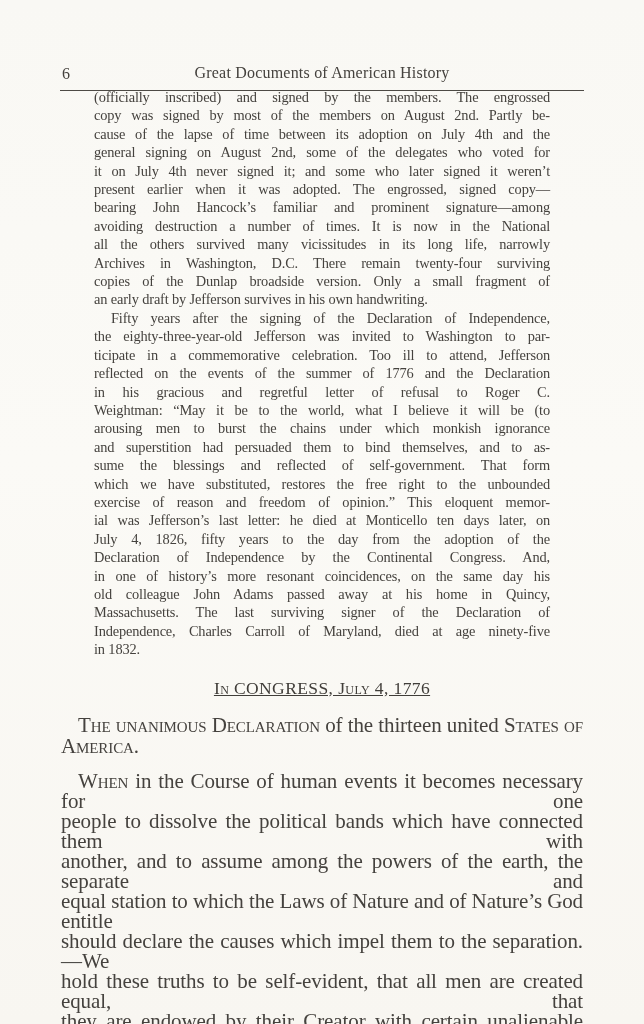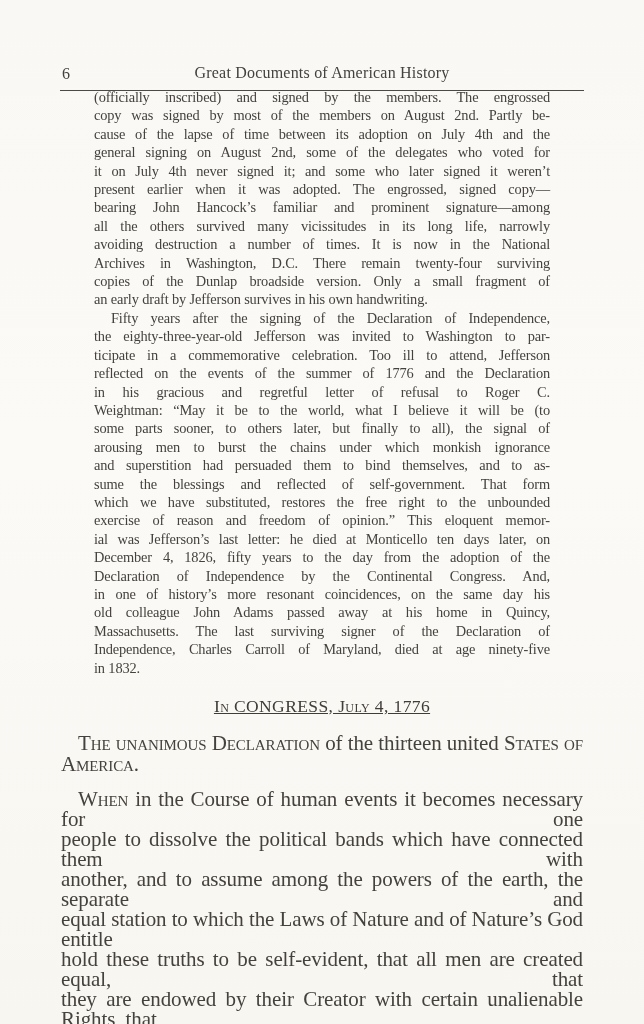--- a/index.html
+++ b/index.html
@@ -115,41 +115,40 @@
 
     <section class="intro">
         <div class="para">
           <div class="tline">(officially inscribed) and signed by the members. The engrossed</div>
           <div class="tline">copy was signed by most of the members on August 2nd. Partly be-</div>
           <div class="tline">cause of the lapse of time between its adoption on July 4th and the</div>
           <div class="tline">general signing on August 2nd, some of the delegates who voted for</div>
           <div class="tline">it on July 4th never signed it; and some who later signed it weren’t</div>
           <div class="tline">present earlier when it was adopted. The engrossed, signed copy—</div>
           <div class="tline">bearing John Hancock’s familiar and prominent signature—among</div>
+          <div class="tline">avoiding destruction a number of times. It is now in the National</div>
           <div class="tline">all the others survived many vicissitudes in its long life, narrowly</div>
-          <div class="tline">avoiding destruction a number of times. It is now in the National</div>
           <div class="tline">Archives in Washington, D.C. There remain twenty-four surviving</div>
           <div class="tline">copies of the Dunlap broadside version. Only a small fragment of</div>
           <div class="tline last">an early draft by Jefferson survives in his own handwriting.</div>
         </div>
         <div class="para indent">
           <div class="tline">Fifty years after the signing of the Declaration of Independence,</div>
           <div class="tline">the eighty-three-year-old Jefferson was invited to Washington to par-</div>
           <div class="tline">ticipate in a commemorative celebration. Too ill to attend, Jefferson</div>
           <div class="tline">reflected on the events of the summer of 1776 and the Declaration</div>
           <div class="tline">in his gracious and regretful letter of refusal to Roger C.</div>
           <div class="tline">Weightman: “May it be to the world, what I believe it will be (to</div>
-          <div class="tline">some parts sooner, to others later, but finally to all), the signal of</div>
           <div class="tline">arousing men to burst the chains under which monkish ignorance</div>
           <div class="tline">and superstition had persuaded them to bind themselves, and to as-</div>
           <div class="tline">sume the blessings and reflected of self-government. That form</div>
           <div class="tline">which we have substituted, restores the free right to the unbounded</div>
           <div class="tline">exercise of reason and freedom of opinion.” This eloquent memor-</div>
           <div class="tline">ial was Jefferson’s last letter: he died at Monticello ten days later, on</div>
-          <div class="tline">December 4, 1826, fifty years to the day from the adoption of the</div>
+          <div class="tline">July 4, 1826, fifty years to the day from the adoption of the</div>
           <div class="tline">Declaration of Independence by the Continental Congress. And,</div>
           <div class="tline">in one of history’s more resonant coincidences, on the same day his</div>
           <div class="tline">old colleague John Adams passed away at his home in Quincy,</div>
           <div class="tline">Massachusetts. The last surviving signer of the Declaration of</div>
           <div class="tline">Independence, Charles Carroll of Maryland, died at age ninety-five</div>
           <div class="tline last">in 1832.</div>
         </div>
       </section>
 
     <h2 class="congress-heading">In CONGRESS, July 4, 1776</h2>
@@ -157,20 +156,21 @@
     <section class="decl">
         <div class="para indent">
           <div class="tline"><span class="sc">The unanimous Declaration</span><span> of the thirteen united </span><span class="sc">States of</span></div>
           <div class="tline last"><span class="sc">America.</span></div>
         </div>
         <div class="para indent">
           <div class="tline"><span class="sc">When</span><span> in the Course of human events it becomes necessary for one</span></div>
           <div class="tline">people to dissolve the political bands which have connected them with</div>
           <div class="tline">another, and to assume among the powers of the earth, the separate and</div>
           <div class="tline">equal station to which the Laws of Nature and of Nature’s God entitle</div>
+          <div class="tline">should declare the causes which impel them to the separation.—We</div>
           <div class="tline">hold these truths to be self-evident, that all men are created equal, that</div>
           <div class="tline last">they are endowed by their Creator with certain unalienable Rights, that</div>
         </div>
       </section>
 
   </div>
 
 </div>
 
 </body></html>

